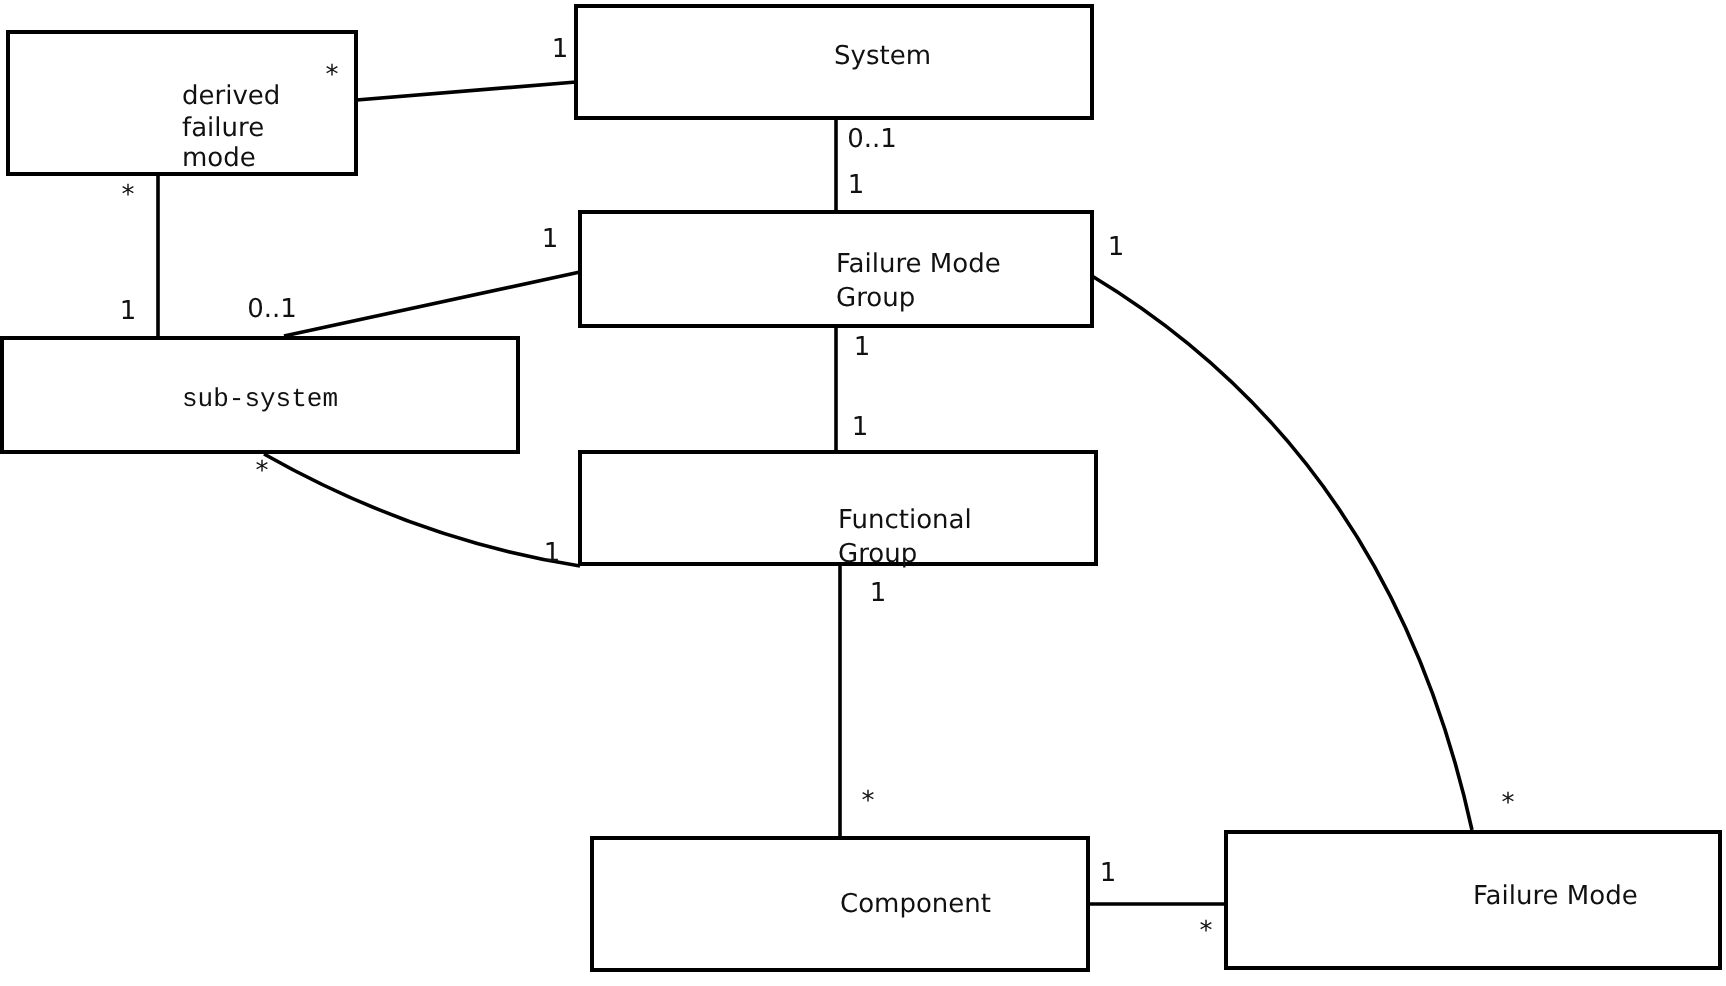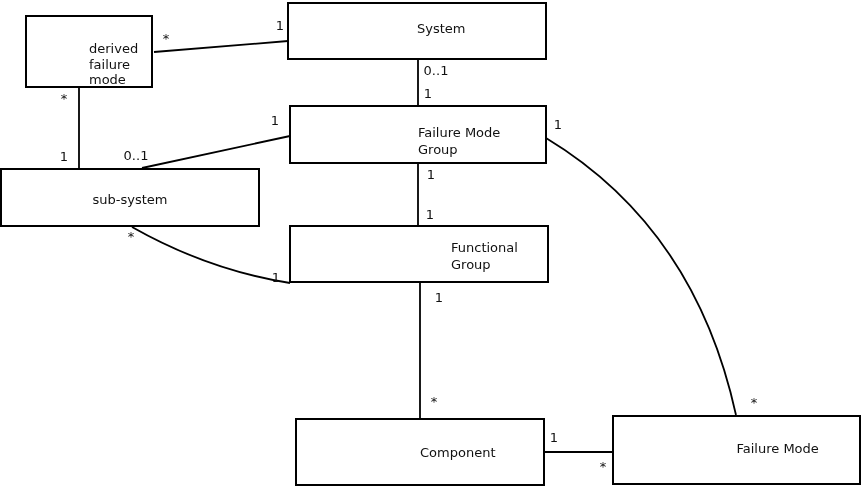--- a/index.html
+++ b/index.html
@@ -60,21 +60,21 @@
     <path d="M79,87 L79,168"></path>
     <path d="M142,168 Q220,151 290,136"></path>
     <path d="M418,60 L418,106"></path>
     <path d="M418,164 L418,225"></path>
     <path d="M420,283 L420,418"></path>
     <path d="M545,452 L613,452"></path>
     <path d="M546,138 Q695,228 736,415"></path>
     <path d="M132,227 Q208,270 290,283"></path>
   </svg>
 
-  <div class="box" style="left:3px; top:15px; width:128px; height:73px;margin-left:22px;">
+  <div class="box" style="left:3px; top:15px; width:176px; height:73px;">
     <div class="txt" style="left:50%; top:24px;">
       <div>derived</div>
       <div>failure</div>
       <div>mode</div>
     </div>
   </div>
 
   <div class="box" style="left:287px; top:2px; width:260px; height:58px;">
     <div class="txt" style="left:50%; top:17px;">
       <div>System</div>
@@ -82,27 +82,27 @@
   </div>
 
   <div class="box" style="left:289px; top:105px; width:258px; height:59px;">
     <div class="txt" style="left:50%; top:17px; line-height:17px;">
       <div>Failure Mode</div>
       <div>Group</div>
     </div>
   </div>
 
   <div class="box" style="left:0px; top:168px; width:260px; height:59px;">
-    <div class="txt" style="left:0; right:0; top:22px; text-align:center;">
+    <div class="txt" style="left:0; right:0; top:22px; text-align:center;font-family:Liberation Mono, monospace;">
       <div>sub-system</div>
     </div>
   </div>
 
   <div class="box" style="left:289px; top:225px; width:260px; height:58px;">
-    <div class="txt" style="left:50%; top:12px; line-height:17px;margin-left:32px;">
+    <div class="txt" style="left:50%; top:25px; line-height:17px;">
       <div>Functional</div>
       <div>Group</div>
     </div>
   </div>
 
   <div class="box" style="left:295px; top:418px; width:250px; height:68px;">
     <div class="txt" style="left:50%; top:25px;">
       <div>Component</div>
     </div>
   </div>

